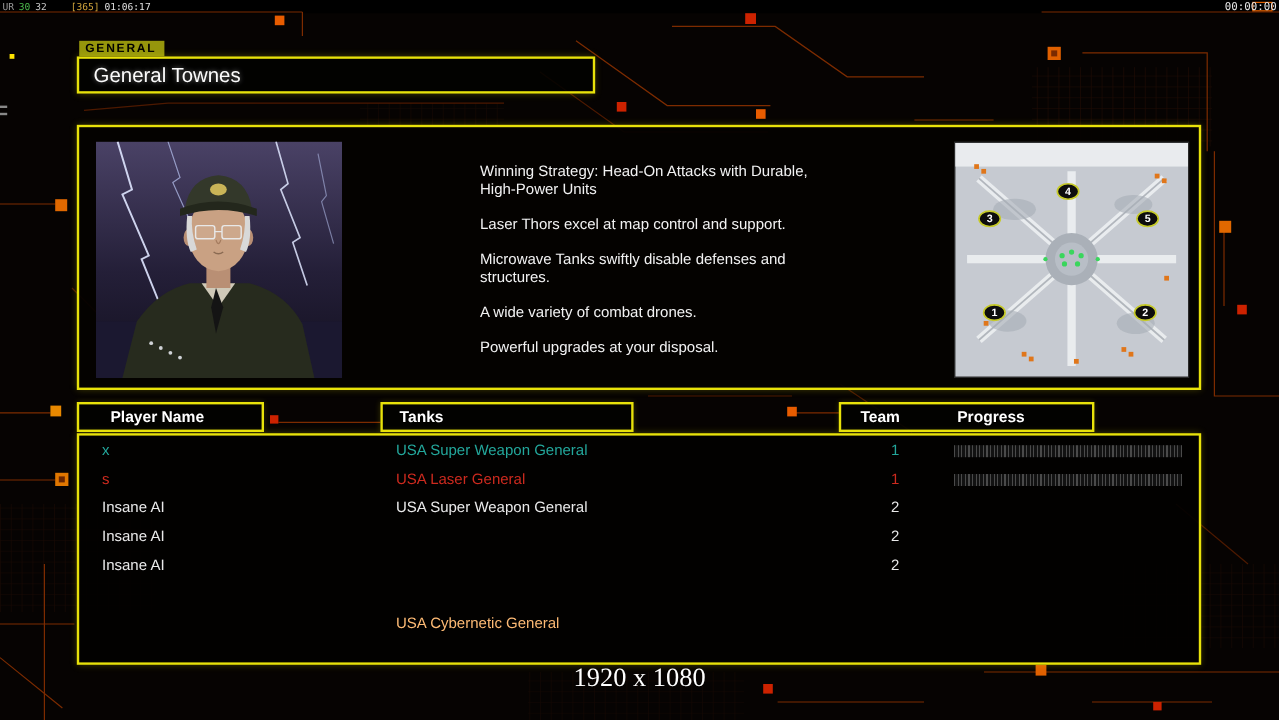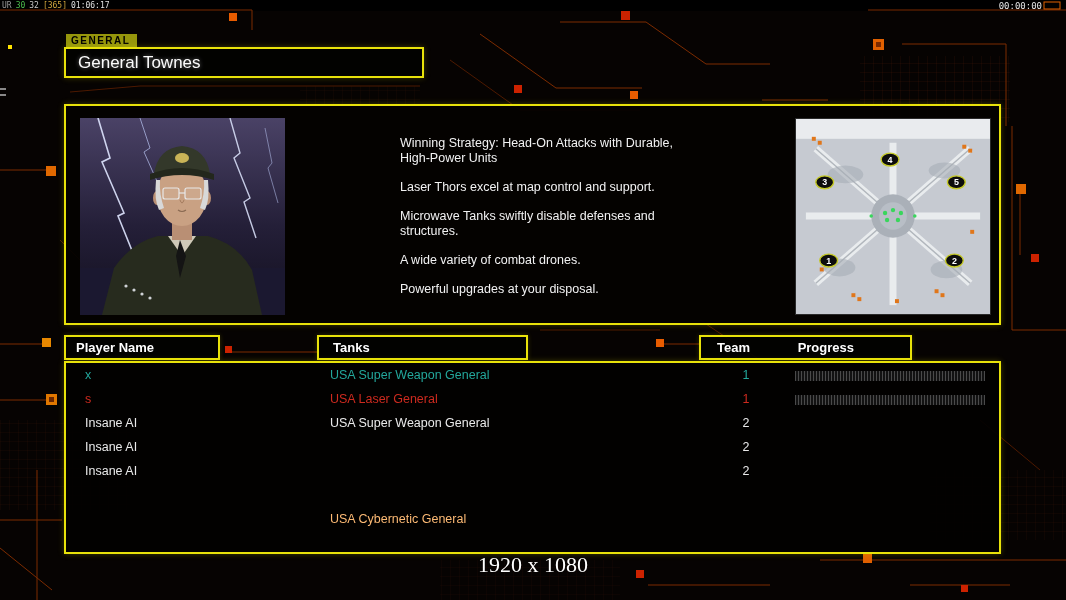--- a/index.html
+++ b/index.html
@@ -3,45 +3,45 @@
 <meta charset="utf-8">
 <style>
   * { margin:0; padding:0; box-sizing:border-box; }
   html,body { background:#000; }
   .stage { position:relative; width:1066px; height:600px; background:#060302; overflow:hidden;
            font-family:"Liberation Sans",sans-serif; }
   .bg { position:absolute; inset:0; width:100%; height:100%; }
 
   .hud-left { position:absolute; left:2px; top:1px; font:8px "DejaVu Sans Mono",monospace; }
   .hud-left span { margin-right:4px; }
-  .hud-right { position:absolute; right:24px; top:1px; font:9px "DejaVu Sans Mono",monospace; color:#e6e6e6;text-align:right; }
+  .hud-right { position:absolute; right:2px; top:1px; font:9px "DejaVu Sans Mono",monospace; color:#e6e6e6;text-align:right; }
 
   .general-tag { position:absolute; left:66px; top:34px; background:#96960c; color:#000;
                  font-size:10px; font-weight:bold; letter-spacing:1.5px; padding:1px 7px 1px 5px; }
-  .title-box { position:absolute; left:64px; top:47px; width:360px; height:31px;
+  .title-box { position:absolute; left:64px; top:47px; width:432px; height:31px;
                border:2px solid #e8e20a; background:rgba(2,2,0,0.88); color:#fbfbfb;
                font-size:17px; line-height:27px; padding-left:12px;
                text-shadow:0 0 4px rgba(255,255,255,0.45);
                box-shadow:0 0 6px rgba(230,226,10,0.25); }
 
   .main-panel { position:absolute; left:64px; top:104px; width:937px; height:221px;
                 border:2px solid #e8e20a; background:rgba(4,2,0,0.93);
                 box-shadow:0 0 6px rgba(230,226,10,0.25); }
   .portrait { position:absolute; left:14px; top:12px; width:205px; height:197px; }
   .portrait svg { width:100%; height:100%; display:block; }
   .strategy { position:absolute; left:334px; top:30px; width:300px; color:#f2f2f2;
               font-size:12.5px; line-height:15px; }
   .strategy p { margin-bottom:14px; }
   .map-preview { position:absolute; left:729px; top:12px; width:196px; height:197px; border:1px solid #2a2a2a; }
   .map-preview svg { width:100%; height:100%; display:block; }
 
   .col-head { position:absolute; height:25px; border:2px solid #e8e20a; background:rgba(2,2,0,0.9);
               color:#fff; font-size:13px; font-weight:bold; line-height:21px;
               box-shadow:0 0 5px rgba(230,226,10,0.2); }
-  #head-player { left:64px; top:335px; width:156px; padding-left:10px; }
+  #head-player { left:64px; top:335px; width:156px; padding-left:26px; }
   #head-army   { left:317px; top:335px; width:211px; padding-left:14px; }
   #head-team   { left:699px; top:335px; width:213px; }
   #head-team .t { margin-left:16px;margin-top:34px; }
   #head-team .p { margin-left:44px;text-align:center; }
 
   .list-panel { position:absolute; left:64px; top:361px; width:937px; height:193px;
                 border:2px solid #e8e20a; background:rgba(2,1,0,0.92);
                 box-shadow:0 0 6px rgba(230,226,10,0.25); }
   .row { position:absolute; left:0; width:100%; height:24px; font-size:12.5px; line-height:24px; }
   .row .name { position:absolute; left:19px; }
@@ -121,21 +121,21 @@
       <rect x="863" y="554" width="9" height="9" fill="#e06000"></rect>
       <rect x="961" y="585" width="7" height="7" fill="#cc2200"></rect>
       <rect x="8" y="45" width="4" height="4" fill="#ffe400"></rect>
       <rect x="1044" y="2" width="16" height="7" fill="none" stroke="#e06000"></rect>
       <rect x="0" y="88" width="6" height="2" fill="#888"></rect>
       <rect x="0" y="94" width="6" height="2" fill="#888"></rect>
     </g>
   </svg>
 
   <div class="hud-left">
-    <span style="color: rgb(154, 154, 154);">UR</span><span style="color: rgb(76, 187, 76);">30</span><span style="color: rgb(200, 200, 200);">32</span><span style="color: rgb(210, 166, 60);">[365]</span><span style="color: rgb(224, 224, 224);">01:06:17</span>
+    <span style="color: rgb(154, 154, 154);">UR</span><span style="color: rgb(76, 187, 76);">30</span><span style="color: rgb(200, 200, 200);">32</span><span style="color: rgb(210, 166, 60); margin-left: 16px;">[365]</span><span style="color: rgb(224, 224, 224);">01:06:17</span>
   </div>
   <div class="hud-right">00:00:00</div>
 
   <div class="general-tag">GENERAL</div>
   <div class="title-box">
     <span>General Townes</span>
   </div>
 
   <div class="main-panel">
 

